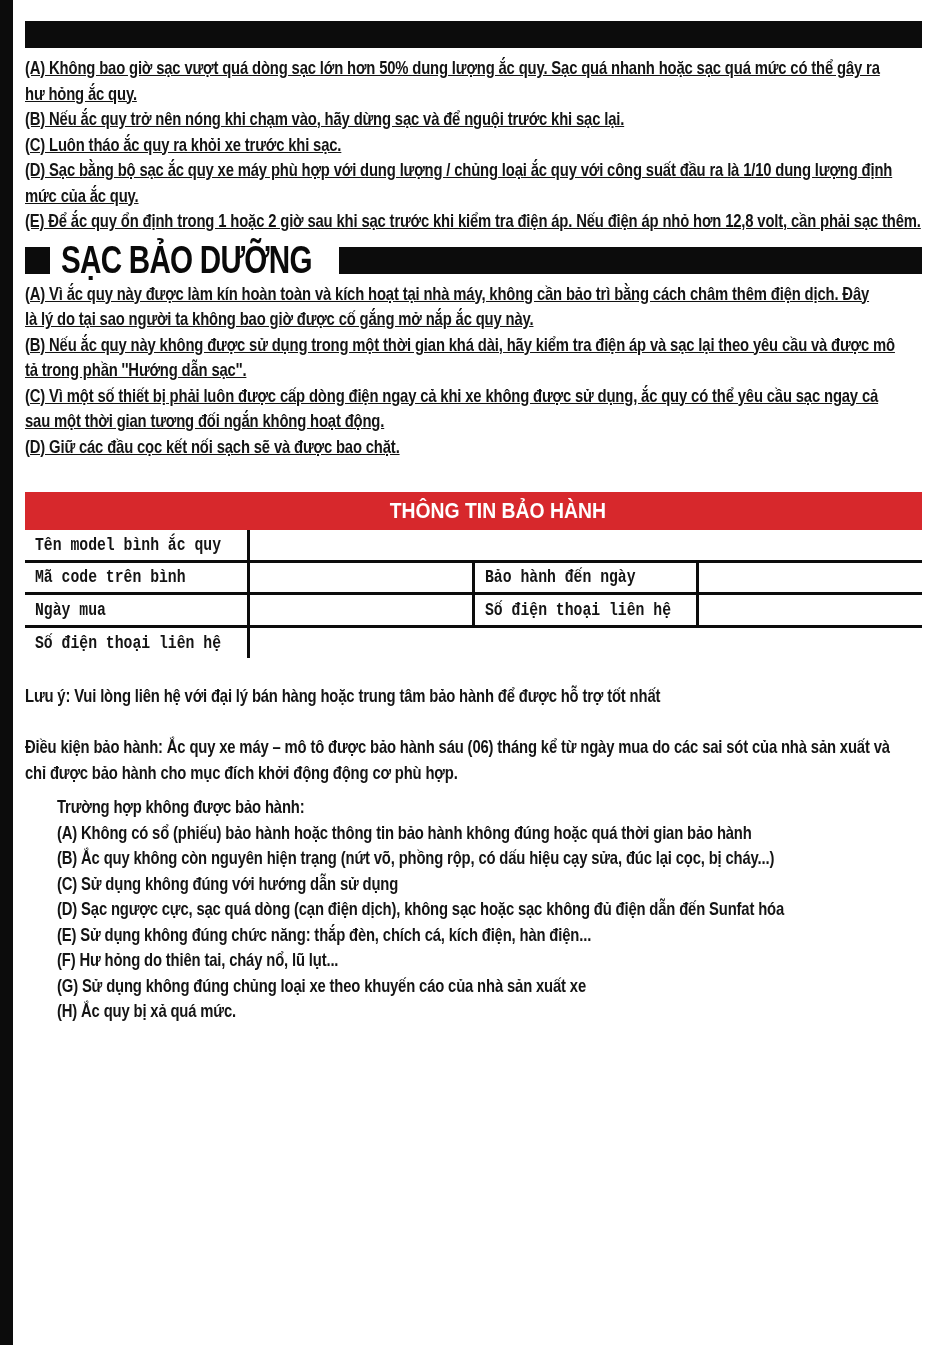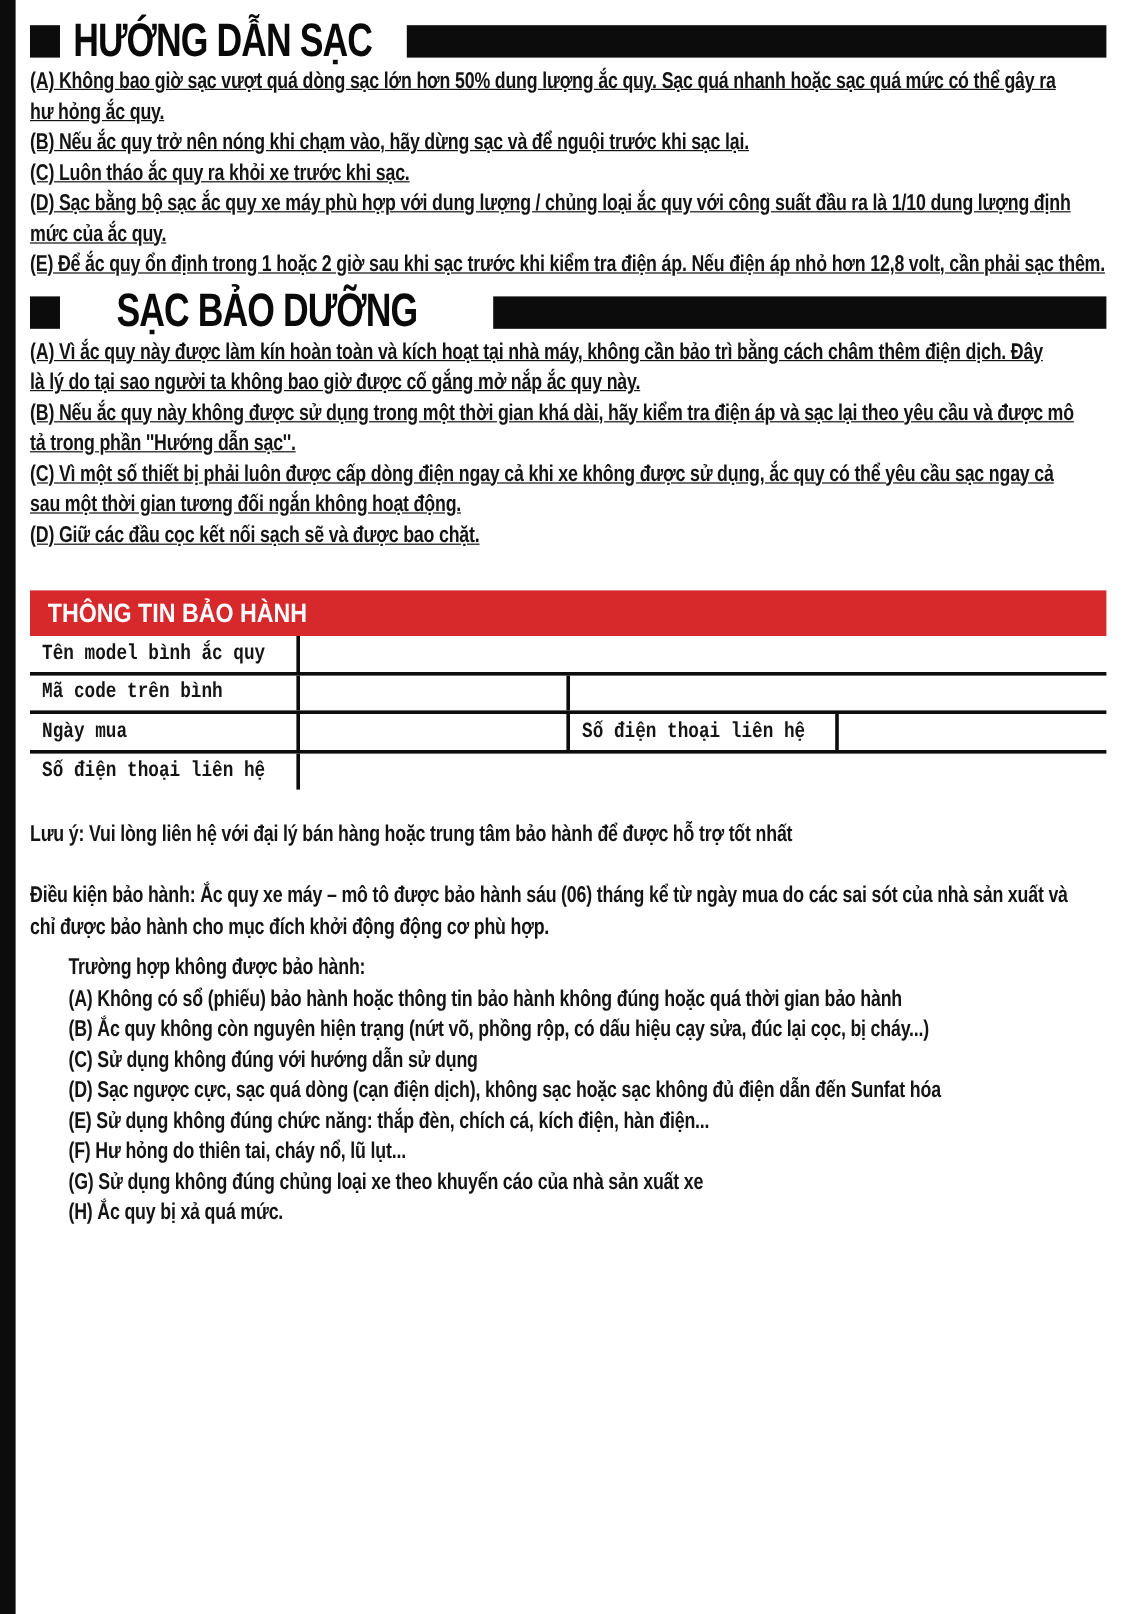--- a/index.html
+++ b/index.html
@@ -32,26 +32,26 @@
     display:inline-block;font-size:39px;font-weight:700;letter-spacing:-1px;
     transform:scaleX(0.76);transform-origin:0 50%;white-space:nowrap;color:#0a0a0a;
   }
   .sec-bar{flex:1 1 auto;height:27px;background:var(--black);}
   
   .line{
     font-size:19px;font-weight:700;line-height:25.5px;letter-spacing:-0.2px;
     white-space:nowrap;transform:scaleX(0.78);transform-origin:0 50%;
   }
   .para{margin-top:7px;text-decoration:underline;}
-  .mt-sec2{margin-top:13px;gap:36px;}
+  .mt-sec2{margin-top:13px;}
   
   .wtable{margin-top:33px;width:897px;}
   .thead{
     height:38px;background:var(--red);color:#ffffff;
-    display:flex;align-items:center;
+    display:flex;align-items:center;justify-content:center;padding-left:48px;
   }
   .thead span{
     font-size:22px;font-weight:700;transform:scaleX(0.88);transform-origin:50% 50%;
     white-space:nowrap;
   }
   .trow{display:flex;height:29.5px;border-bottom:3px solid var(--black);font-family:Liberation Mono, monospace;}
   .trow.last{border-bottom:none;height:30px;}
   .cell{box-sizing:border-box;}
   .cell.lab{
     width:225px;flex:0 0 auto;border-right:3px solid var(--black);
@@ -71,23 +71,20 @@
 </style>
 </head>
 <body>
 
 <div class="left-strip"></div>
 
 <div class="content">
 
   <div class="sec-header">
     <span class="sq"></span>
-    <span class="sec-title-box">
-      <span class="sec-title">HƯỚNG DẪN SẠC</span>
-    </span>
     <span class="sec-bar"></span>
   </div>
 
   <div class="para">
     <div class="line">(A) Không bao giờ sạc vượt quá dòng sạc lớn hơn 50% dung lượng ắc quy. Sạc quá nhanh hoặc sạc quá mức có thể gây ra</div>
     <div class="line">hư hỏng ắc quy.</div>
     <div class="line">(B) Nếu ắc quy trở nên nóng khi chạm vào, hãy dừng sạc và để nguội trước khi sạc lại.</div>
     <div class="line">(C) Luôn tháo ắc quy ra khỏi xe trước khi sạc.</div>
     <div class="line">(D) Sạc bằng bộ sạc ắc quy xe máy phù hợp với dung lượng / chủng loại ắc quy với công suất đầu ra là 1/10 dung lượng định</div>
     <div class="line">mức của ắc quy.</div>
@@ -122,20 +119,23 @@
         <span>Tên model bình ắc quy</span>
       </div>
       <div class="cell val"></div>
     </div>
 
     <div class="trow">
       <div class="cell lab">
         <span>Mã code trên bình</span>
       </div>
       <div class="cell val mid"></div>
+      <div class="cell lab lab2">
+        <span>Bảo hành đến ngày</span>
+      </div>
       <div class="cell val"></div>
     </div>
 
     <div class="trow">
       <div class="cell lab">
         <span>Ngày mua</span>
       </div>
       <div class="cell val mid"></div>
       <div class="cell lab lab2">
         <span>Số điện thoại liên hệ</span>

